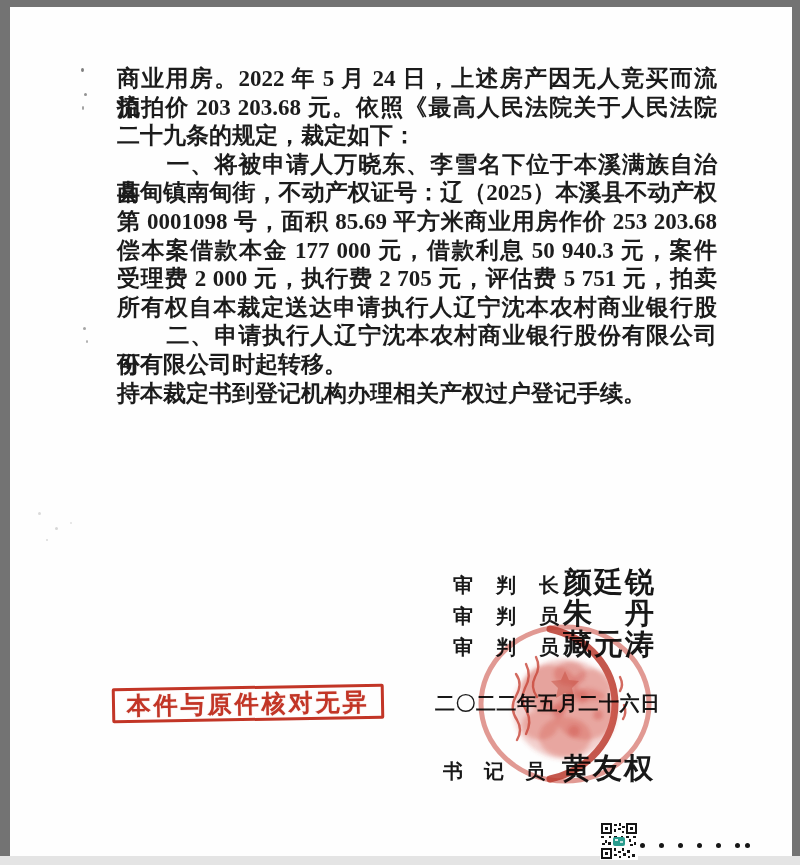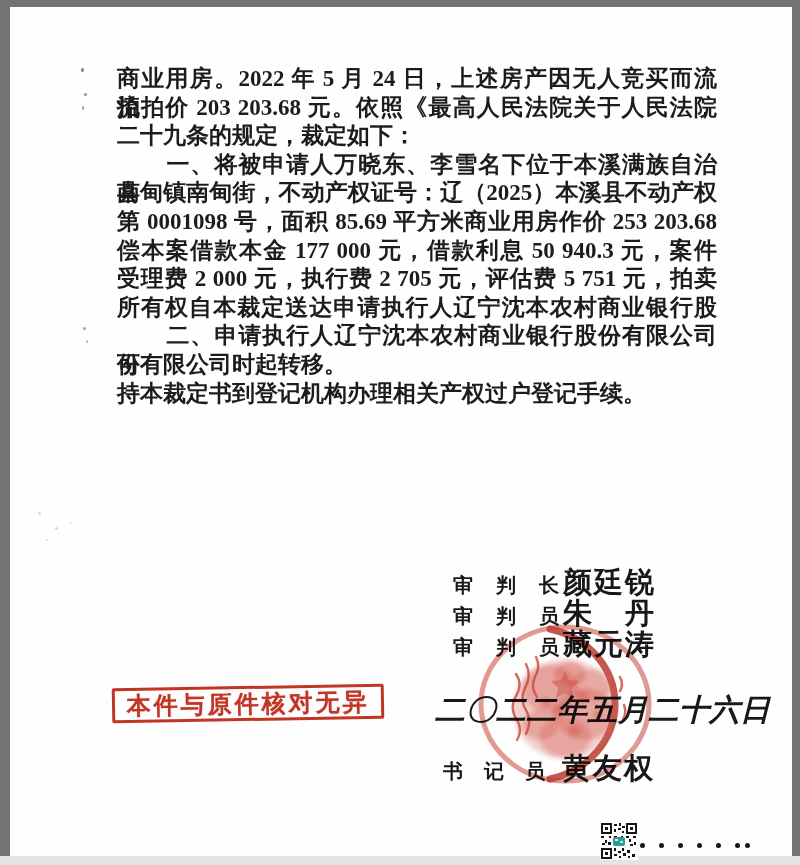--- a/index.html
+++ b/index.html
@@ -15,22 +15,22 @@
   .bline{height:28.6px;line-height:28.6px;text-align:justify;
          text-align-last:justify;text-justify:inter-character;overflow:visible;}
   .bline.end{text-align-last:left;}
   .bline.indent{text-indent:2.15em;}
 
   
   .sig-block{position:absolute;left:443px;top:560px;color:#181818;}
   .sig-row{height:31px;line-height:31px;white-space:nowrap;}
   .sig-label{font-size:20px;font-weight:600;letter-spacing:23px;}
   .sig-name{font-size:29px;font-weight:700;letter-spacing:2px;margin-left:-19px;}
-  .date-line{position:absolute;left:425px;top:683px;font-size:30px;
-             font-weight:600;letter-spacing:0.5px;color:#181818;white-space:nowrap;font-style:italic;}
+  .date-line{position:absolute;left:425px;top:683px;font-size:20px;
+             font-weight:600;letter-spacing:0.5px;color:#181818;white-space:nowrap;}
   .clerk-row{position:absolute;left:433px;top:742px;white-space:nowrap;color:#181818;}
   .clerk-row .sig-label{letter-spacing:21px;}
   .clerk-row .sig-name{margin-left:-4px;}
 
   
   .verify-stamp{position:absolute;left:102px;top:679px;width:266px;height:29px;
                 line-height:30px;border:3px solid #c23526;color:#c23526;
                 font-size:24px;font-weight:700;letter-spacing:3px;text-align:center;
                 transform:rotate(-1deg);border-radius:2px;
                 text-shadow:0 0 1px rgba(194,53,38,.6);}

